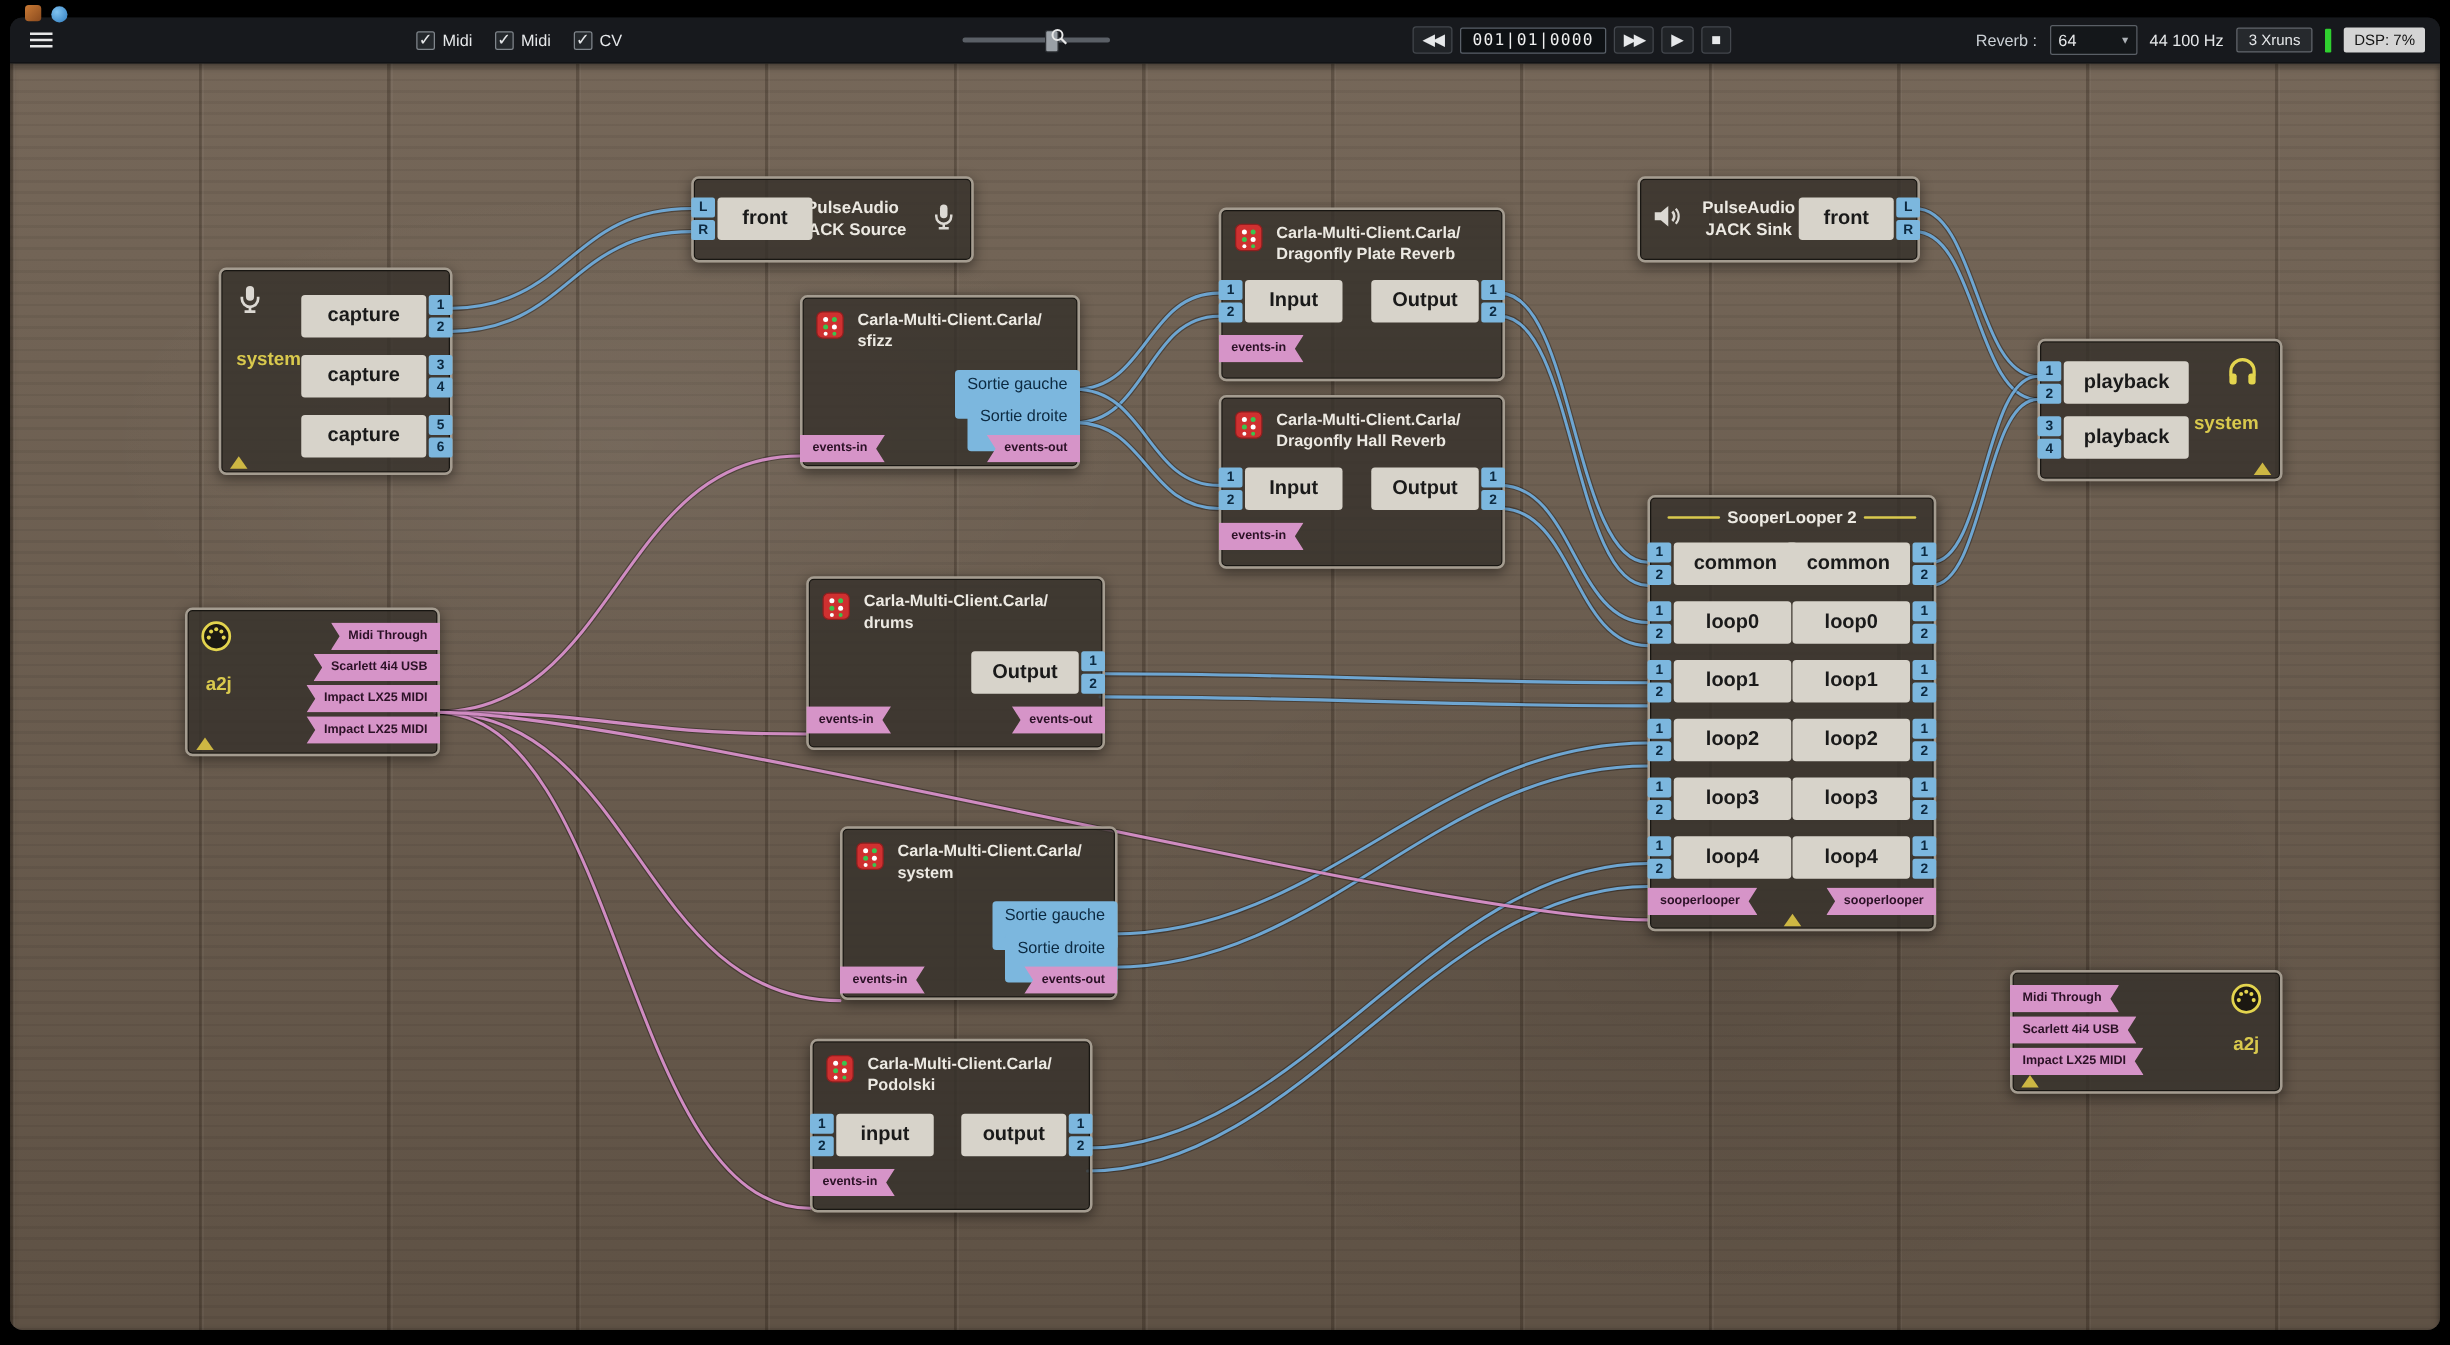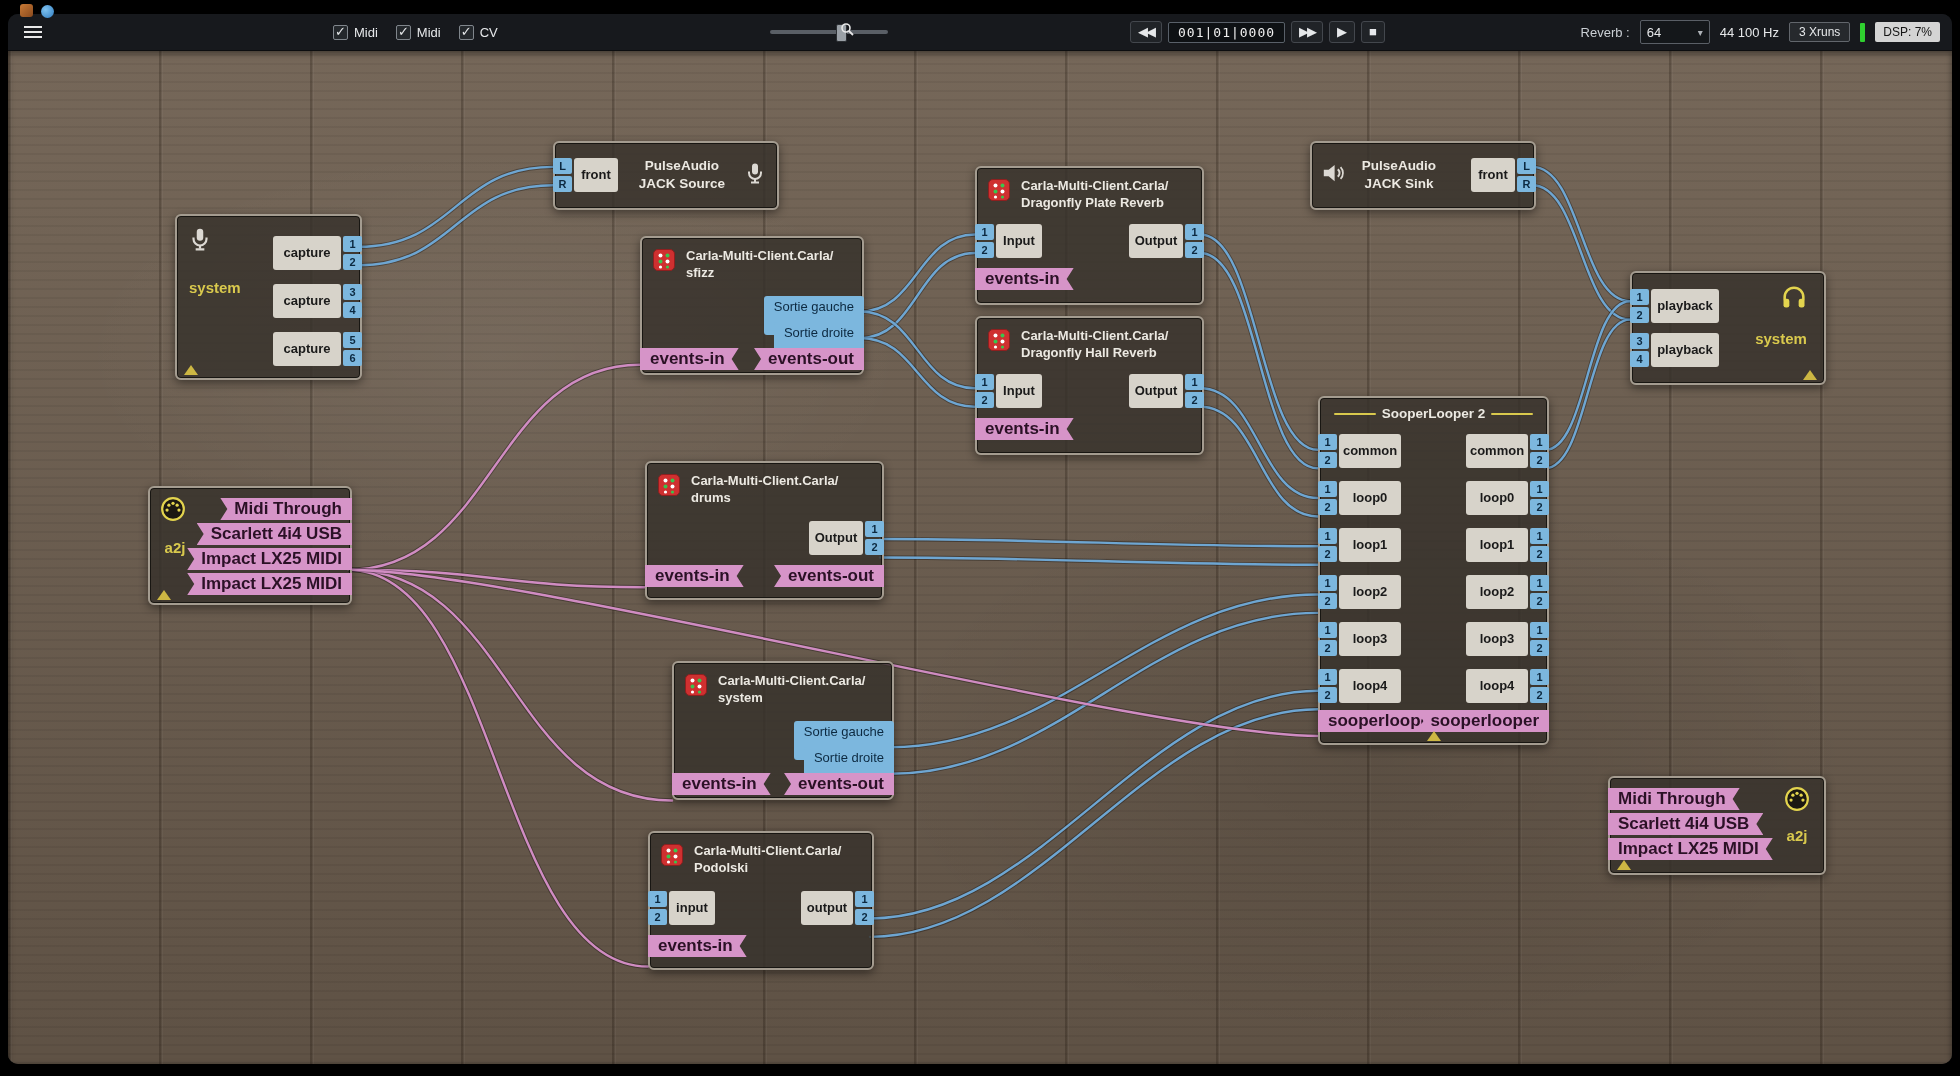--- a/index.html
+++ b/index.html
@@ -56,25 +56,25 @@
   .tri{position:absolute;width:0;height:0;border-left:7px solid transparent;border-right:7px solid transparent;
     border-bottom:10px solid #cdb743;}
   .tri.bl{left:7px;bottom:3px;} .tri.br{right:7px;bottom:3px;}
   .tri.bc{left:50%;transform:translateX(-50%);bottom:2px;}
   
   .prow{position:absolute;display:flex;align-items:stretch;gap:2px;}
   .prow.l{left:-2px;} .prow.r{right:-2px;}
   .tabs{display:flex;flex-direction:column;gap:2px;width:19px;}
   .tab{flex:1;background:#7cb7de;color:#0c2940;font-weight:bold;font-size:11px;line-height:16px;
     text-align:center;border-radius:2px;}
-  .glabel{background:#d7d3ca;color:#1a1a1a;font-weight:bold;font-size:13px;line-height:34px;height:34px;
-    padding:0 0;border-radius:3px;text-align:center;}
+  .glabel{background:#d7d3ca;color:#1a1a1a;font-weight:bold;font-size:16px;line-height:34px;height:34px;
+    padding:0 16px;border-radius:3px;text-align:center;}
   .aport{background:#7cb7de;color:#0c2940;font-weight:normal;font-size:13px;line-height:22px;height:39px;
     padding:0 10px;border-radius:3px;}
-  .mport{background:#d694c8;color:#2b1126;font-weight:bold;font-size:17px;line-height:22px;height:22px;}
+  .mport{background:#d694c8;color:#2b1126;font-weight:bold;font-size:10px;line-height:22px;height:22px;}
   .mport.l{clip-path:polygon(0 0,100% 0,calc(100% - 7px) 50%,100% 100%,0 100%);padding:0 14px 0 10px;}
   .mport.r{clip-path:polygon(0 0,100% 0,100% 100%,0 100%,7px 50%);padding:0 10px 0 14px;}
 </style>
 </head>
 <body>
 
 <div class="bg-icon" style="left:20px;top:4px;width:13px;height:13px;border-radius:3px;background:linear-gradient(135deg,#c97a35,#8a4a1e);"></div>
 <div class="bg-icon" style="left:41px;top:5px;width:13px;height:13px;border-radius:50%;background:radial-gradient(circle at 35% 35%,#7fc2ef,#2f7cc0);"></div>
 
 <div id="app-window">

